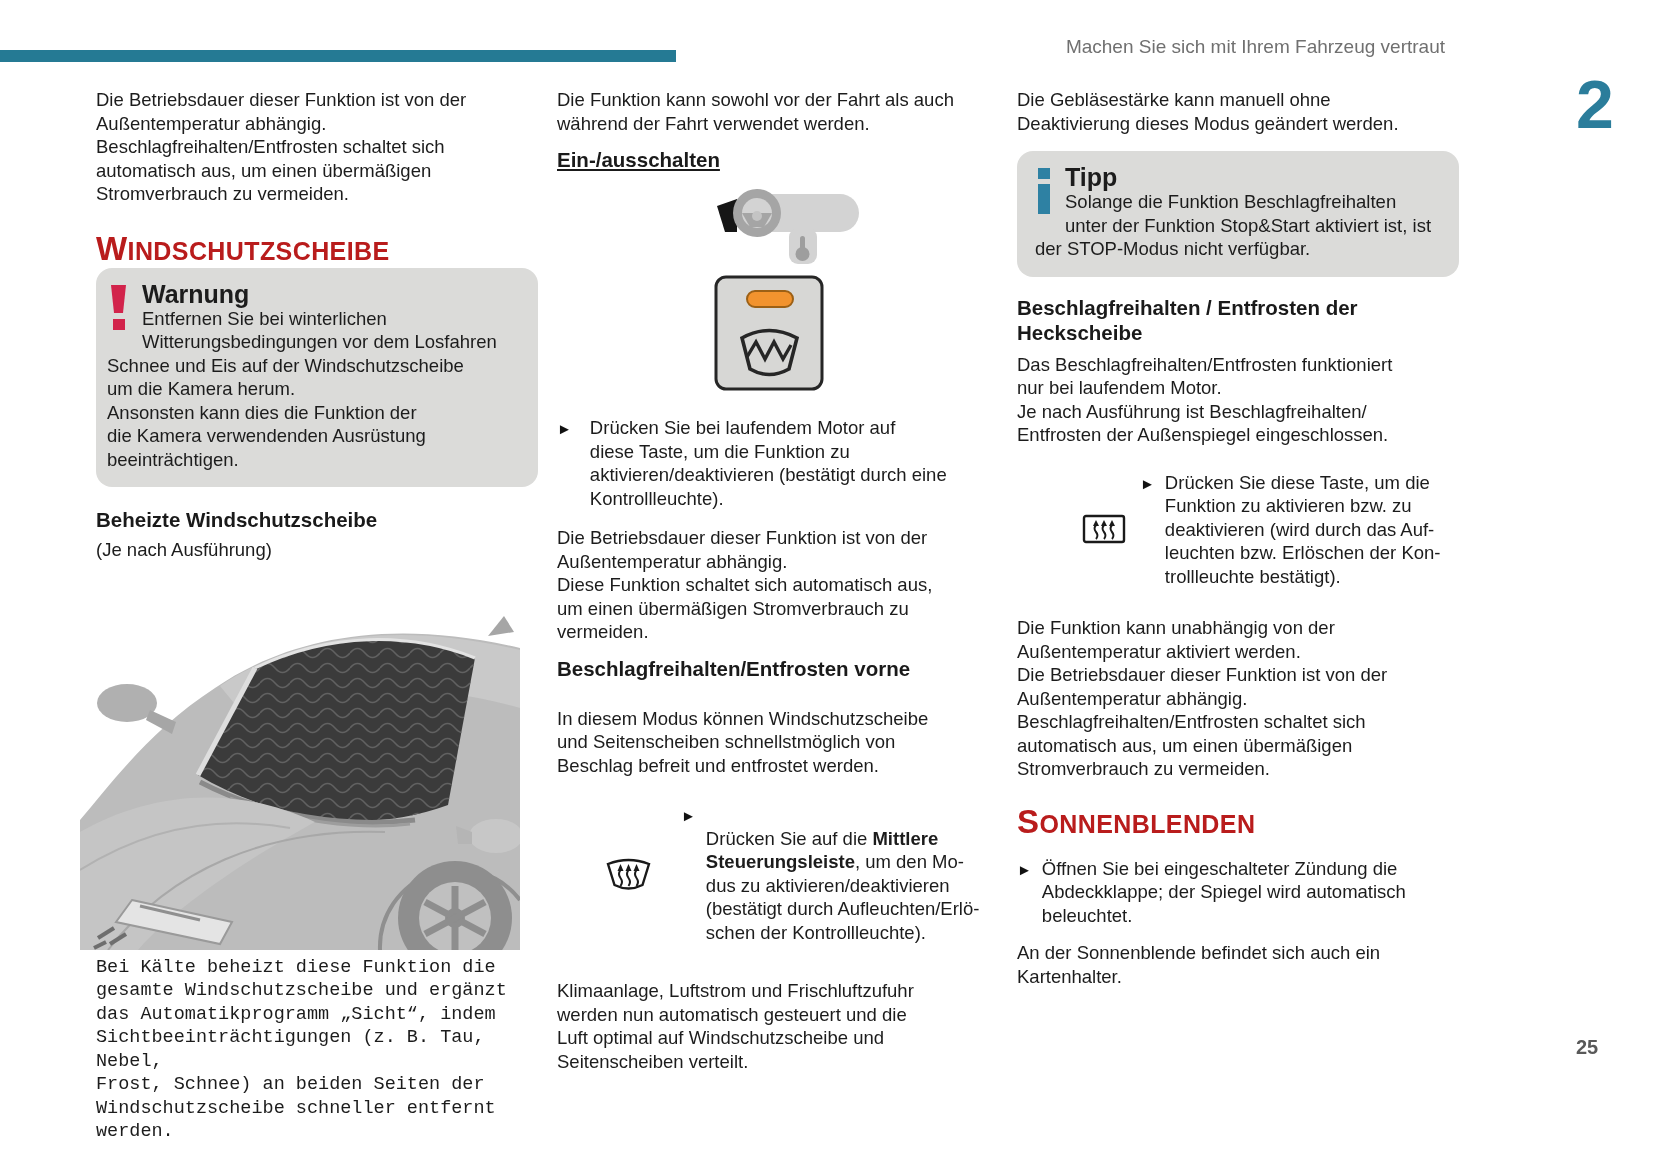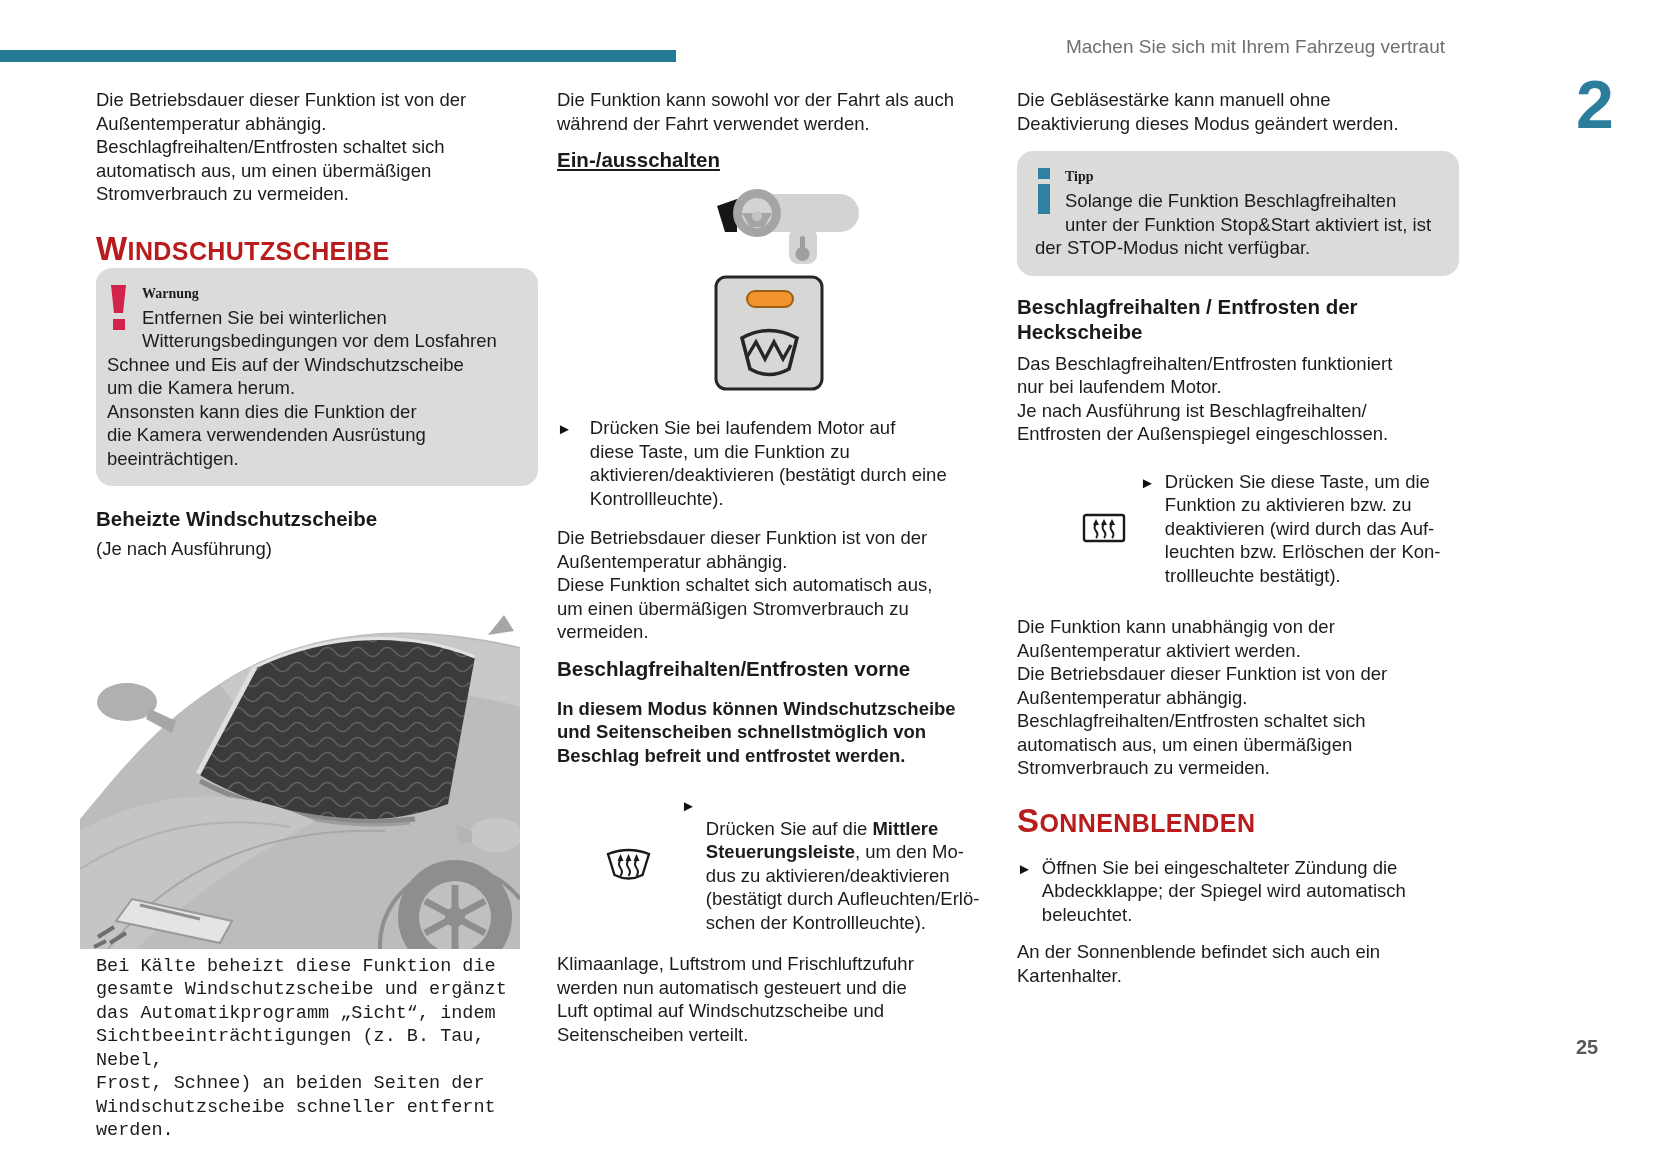--- a/index.html
+++ b/index.html
@@ -15,21 +15,21 @@
   .col{position:absolute;top:88px;width:442px;}
   #col-left{left:96px;}
   #col-mid{left:557px;}
   #col-right{left:1017px;}
   .topbar{position:absolute;left:0;top:50px;width:676px;height:12px;background:#257a94;}
   .chapter-head{position:absolute;top:36px;right:208px;font-size:19px;color:#707070;}
   .chapter-num{position:absolute;left:1576px;top:70px;font-size:68px;font-weight:800;color:#2b7d9b;line-height:1;}
   .pagenum{position:absolute;left:1576px;top:1036px;font-size:20px;font-weight:700;color:#595959;text-align:right;}
   .box{background:#dbdbd9;border-radius:16px;padding:14px 18px 16px 18px;}
   .box .iconwrap{float:left;margin:3px 14px 2px 2px;}
-  .box-title{font-weight:700;font-size:14px;line-height:24px;font-family:Liberation Serif, serif;}
+  .box-title{font-weight:700;font-size:25px;line-height:24px;}
   .brow{display:flex;align-items:flex-start;}
   .brow-center{display:flex;align-items:center;}
   .arrow{font-size:15px;line-height:23.5px;flex:0 0 auto;margin-top:1px;color:#111;}
   .gap8{width:10px;flex:0 0 auto;}
   svg{display:block;}
 </style>
 </head>
 <body>
 
 <div class="topbar"></div>
@@ -170,21 +170,21 @@
   </div>
 
   <div class="t" style="margin-top:16px;">Die Betriebsdauer dieser Funktion ist von der
 Außentemperatur abhängig.
 Diese Funktion schaltet sich automatisch aus,
 um einen übermäßigen Stromverbrauch zu
 vermeiden.</div>
 
   <div class="h2" style="margin-top:12px;">Beschlagfreihalten/Entfrosten vorne</div>
 
-  <div class="t" style="margin-top:16px;font-weight:bold;">In diesem Modus können Windschutzscheibe
+  <div class="t" style="margin-top:26px;">In diesem Modus können Windschutzscheibe
 und Seitenscheiben schnellstmöglich von
 Beschlag befreit und entfrostet werden.</div>
 
   <div class="brow-center" style="margin-top:26px;">
     <span style="margin-left:48px;flex:0 0 auto;">
       <svg width="47" height="37" viewBox="0 0 47 37">
         <path d="M3,9 Q23.5,1 44,9 L37.5,30 Q23.5,37 9.5,30 Z" fill="none" stroke="#1a1a1a" stroke-width="2.4"></path>
         <g stroke="#1a1a1a" stroke-width="2" fill="none">
           <path d="M15.5,31 q3,-4 0,-8 q-3,-4 0,-8"></path>
           <path d="M23.5,31 q3,-4 0,-8 q-3,-4 0,-8"></path>
@@ -200,21 +200,21 @@
     <span class="arrow" style="margin-left:29px;align-self:flex-start;">►</span>
     <span class="t" style="margin-left:10px;align-self:flex-start;">
       <span>Drücken Sie auf die </span><b>Mittlere
 Steuerungsleiste</b><span>, um den Mo-
 dus zu aktivieren/deaktivieren
 (bestätigt durch Aufleuchten/Erlö-
 schen der Kontrollleuchte).</span>
     </span>
   </div>
 
-  <div class="t" style="margin-top:18px;">Klimaanlage, Luftstrom und Frischluftzufuhr
+  <div class="t" style="margin-top:35px;">Klimaanlage, Luftstrom und Frischluftzufuhr
 werden nun automatisch gesteuert und die
 Luft optimal auf Windschutzscheibe und
 Seitenscheiben verteilt.</div>
 </div>
 
 <div class="col" id="col-right">
   <div class="t">Die Gebläsestärke kann manuell ohne
 Deaktivierung dieses Modus geändert werden.</div>
 
   <div class="box" style="margin-top:16px;">

